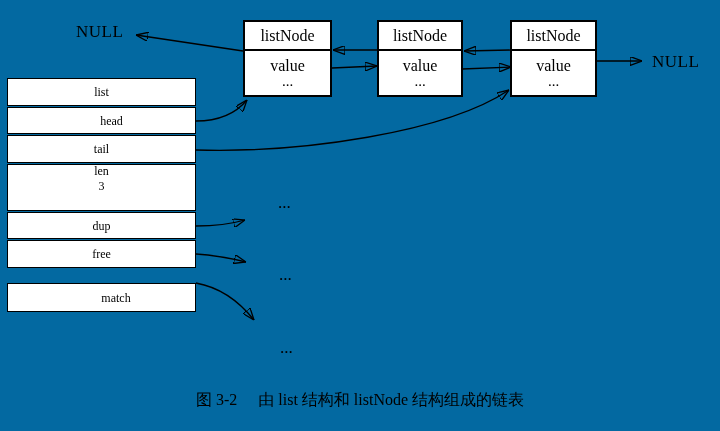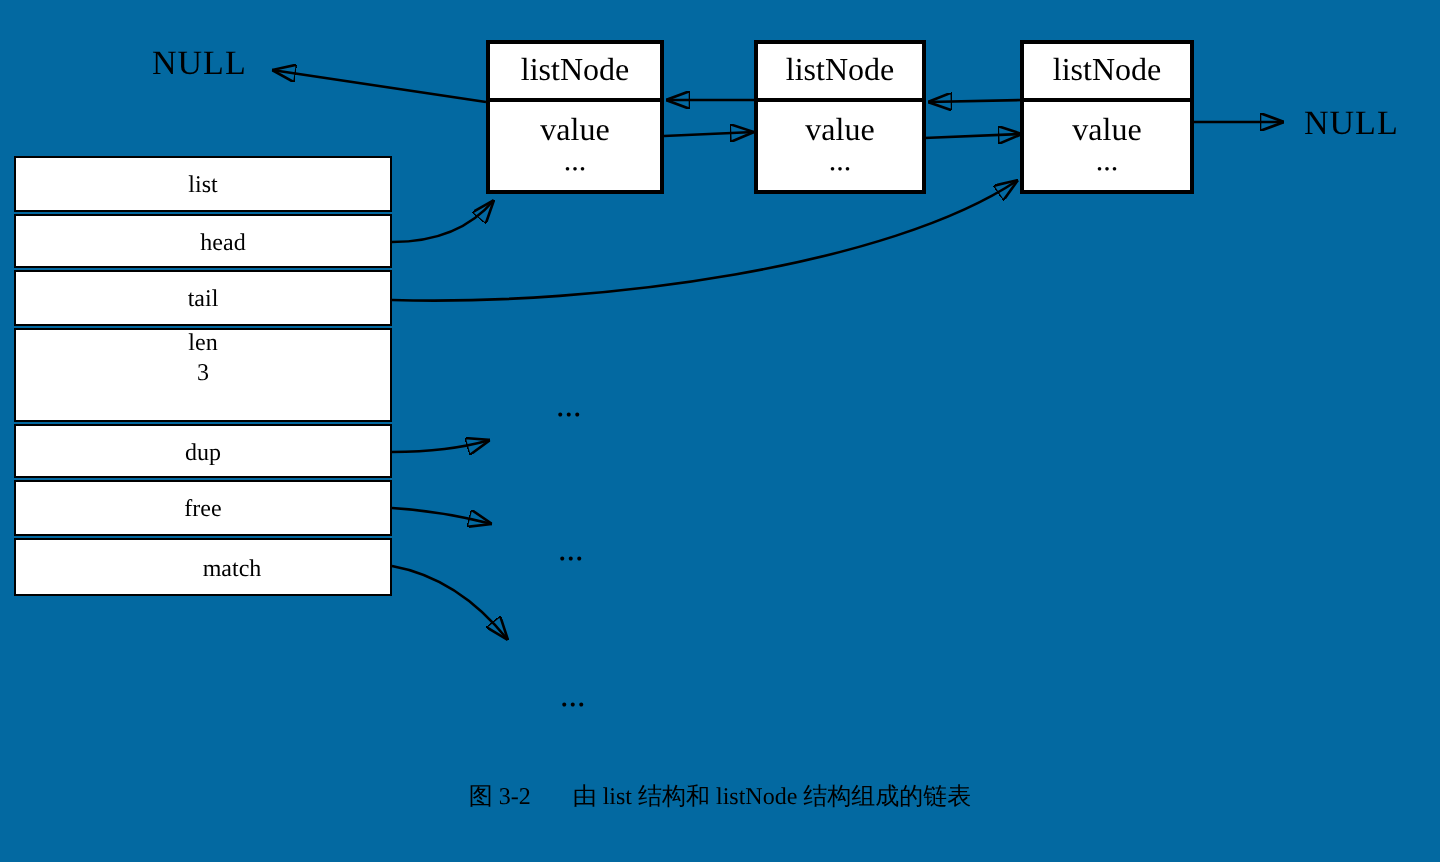--- a/index.html
+++ b/index.html
@@ -21,21 +21,21 @@
     box-sizing:border-box;border:1.5px solid #000;background:#fff;
     display:flex;align-items:center;justify-content:center;
     font-size:12px;line-height:1;
   }
   .r0{top:0;height:28px;}
   .r1{top:29px;height:27px;padding-left:20px;}
   .r2{top:57px;height:28px;}
   .r3{top:86px;height:47px;flex-direction:column;justify-content:flex-start;gap:3px;}
   .r4{top:134px;height:27px;}
   .r5{top:162px;height:28px;}
-  .r6{top:191px;height:29px;padding-left:29px;}
+  .r6{top:205px;height:29px;padding-left:29px;}
 
   
   .node{
     position:absolute;top:20px;height:77px;
     box-sizing:border-box;border:2px solid #000;background:#fff;
     display:flex;flex-direction:column;
   }
   .n1{left:243px;width:89px;}
   .n2{left:377px;width:86px;}
   .n3{left:510px;width:87px;}
@@ -53,21 +53,21 @@
   .null-left{left:76px;top:22px;}
   .null-right{left:652px;top:52px;}
 
   .dots{position:absolute;font-size:17px;line-height:10px;}
   .dots-1{left:278px;top:198px;}
   .dots-2{left:279px;top:270px;}
   .dots-3{left:280px;top:343px;}
 
   .caption{
     position:absolute;left:0;top:390px;width:720px;
-    text-align:center;font-size:12px;
+    text-align:center;font-size:16px;
   }
   .caption .cap-main{margin-left:21px;}
 </style>
 </head>
 <body>
 
 <div class="canvas">
 
   <svg class="arrows" viewBox="0 0 720 431" xmlns="http://www.w3.org/2000/svg">
     <defs>

